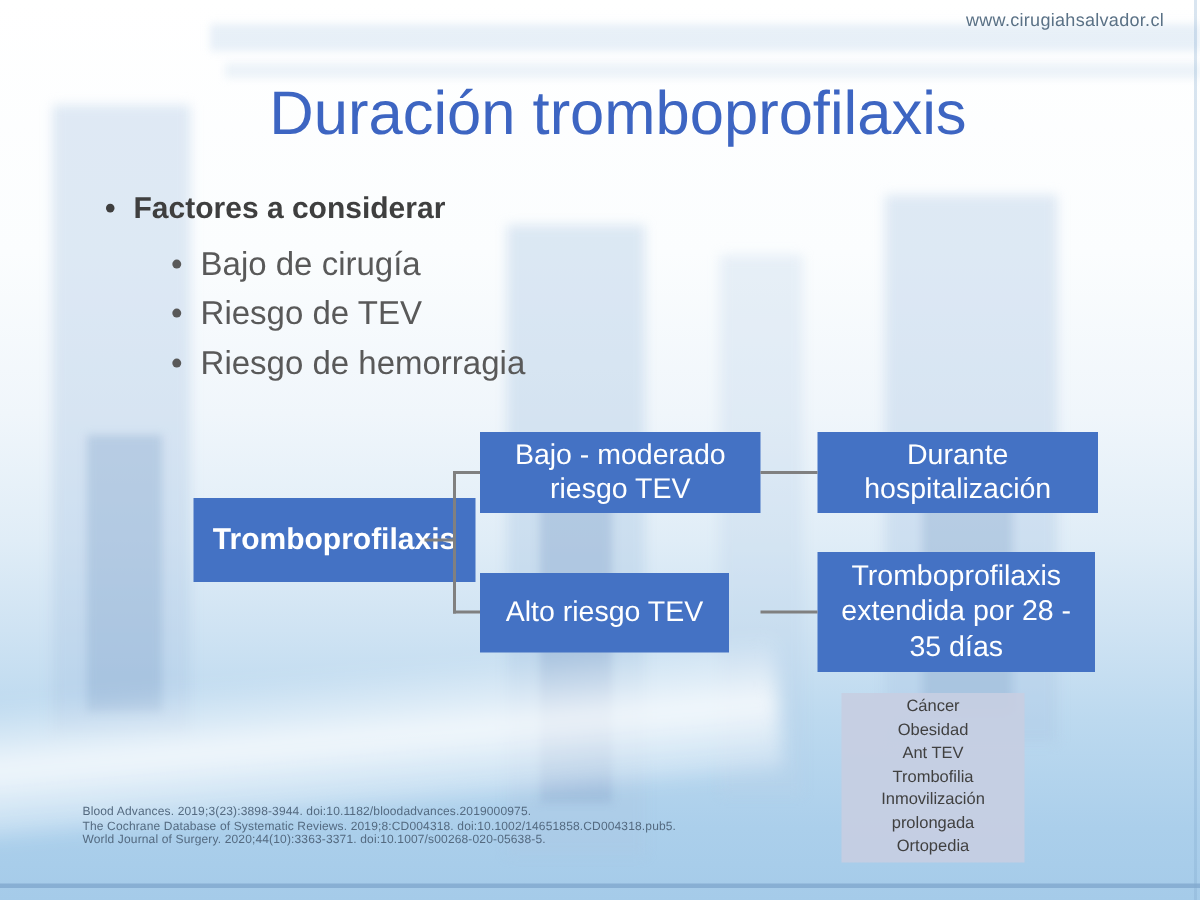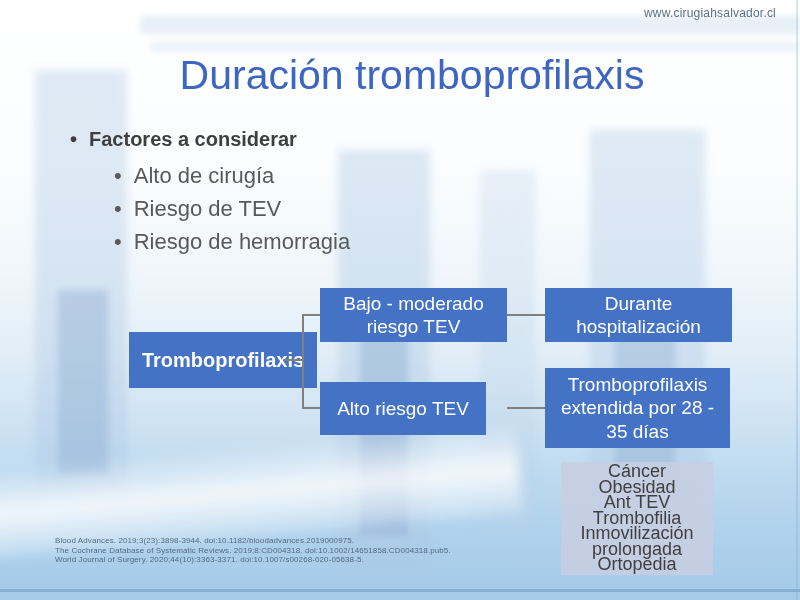--- a/index.html
+++ b/index.html
@@ -43,24 +43,24 @@
     text-align:center;font-size:19px;line-height:1.22;
   }
   .box-root{left:95px;top:332px;width:188px;height:56px;font-size:20px;font-weight:bold;margin-left:34px;}
   .box-cond0{left:320px;top:288px;width:187px;height:54px;padding:0 8px;box-sizing:border-box;}
   .box-cond1{left:320px;top:382px;width:166px;height:53px;}
   .box-out0{left:545px;top:288px;width:187px;height:54px;padding:0 6px;box-sizing:border-box;}
   .box-out1{left:545px;top:368px;width:185px;height:80px;padding:0 4px;box-sizing:border-box;}
   .conn{position:absolute;background:#808080;}
 
   .factors{
-    position:absolute;left:561px;top:462px;width:152px;height:113px;
+    position:absolute;left:561px;top:462px;width:122px;height:113px;
     background:rgba(199,206,226,.92);
     display:flex;flex-direction:column;justify-content:center;
-    text-align:center;color:#404040;font-size:18px;line-height:15.5px;
+    text-align:center;color:#404040;font-size:11px;line-height:15.5px;
   }
   .refs{
     position:absolute;left:55px;top:536px;
     font-size:8px;line-height:9.5px;color:#546a80;letter-spacing:.1px;
   }
 </style>
 </head>
 <body>
 
 <div class="slide">
@@ -81,21 +81,21 @@
   <div class="url">www.cirugiahsalvador.cl</div>
 
   <div class="title">Duración tromboprofilaxis</div>
 
   <div class="bullets">
     <div class="b1">
       <span class="marker">•</span><span>Factores a considerar</span>
     </div>
     <div class="b2">
       <div>
-        <span class="marker">•</span><span>Alto de cirugía</span>
+        <span class="marker">•</span><span>Bajo de cirugía</span>
       </div>
       <div>
         <span class="marker">•</span><span>Riesgo de TEV</span>
       </div>
       <div>
         <span class="marker">•</span><span>Riesgo de hemorragia</span>
       </div>
     </div>
   </div>
 

